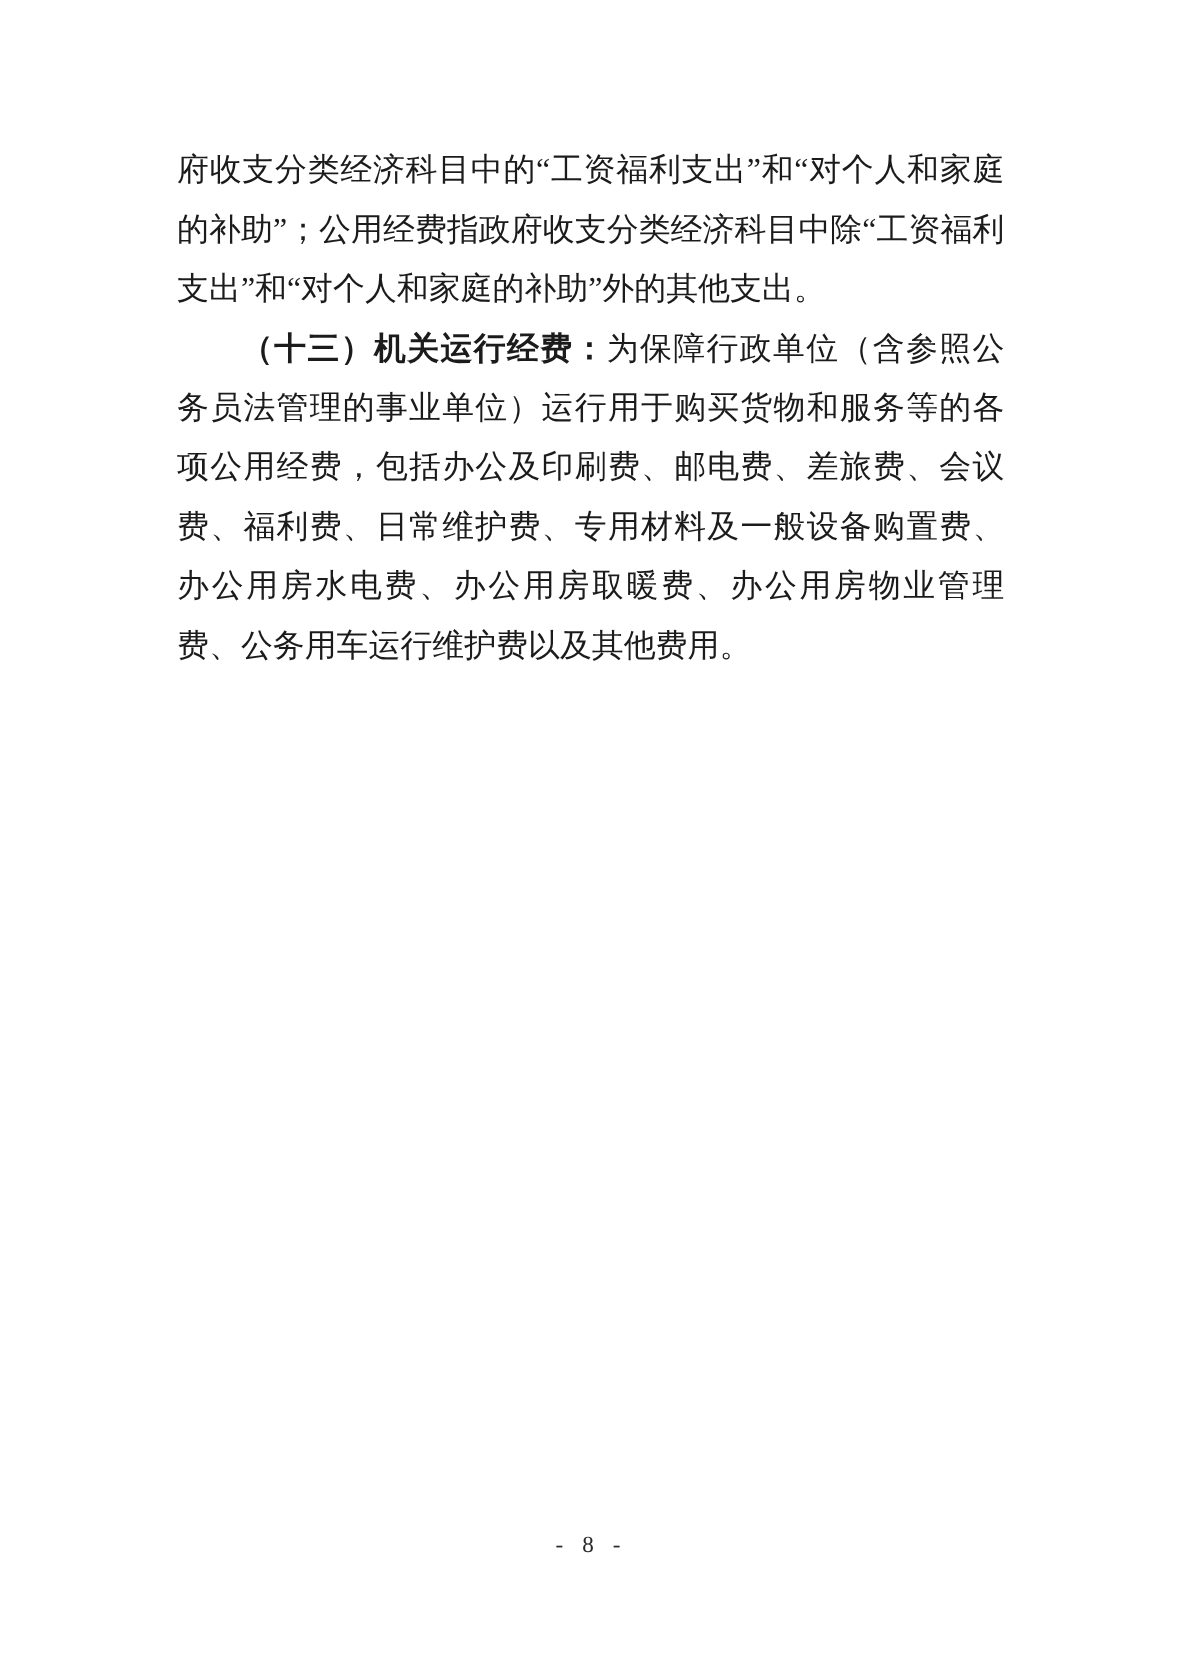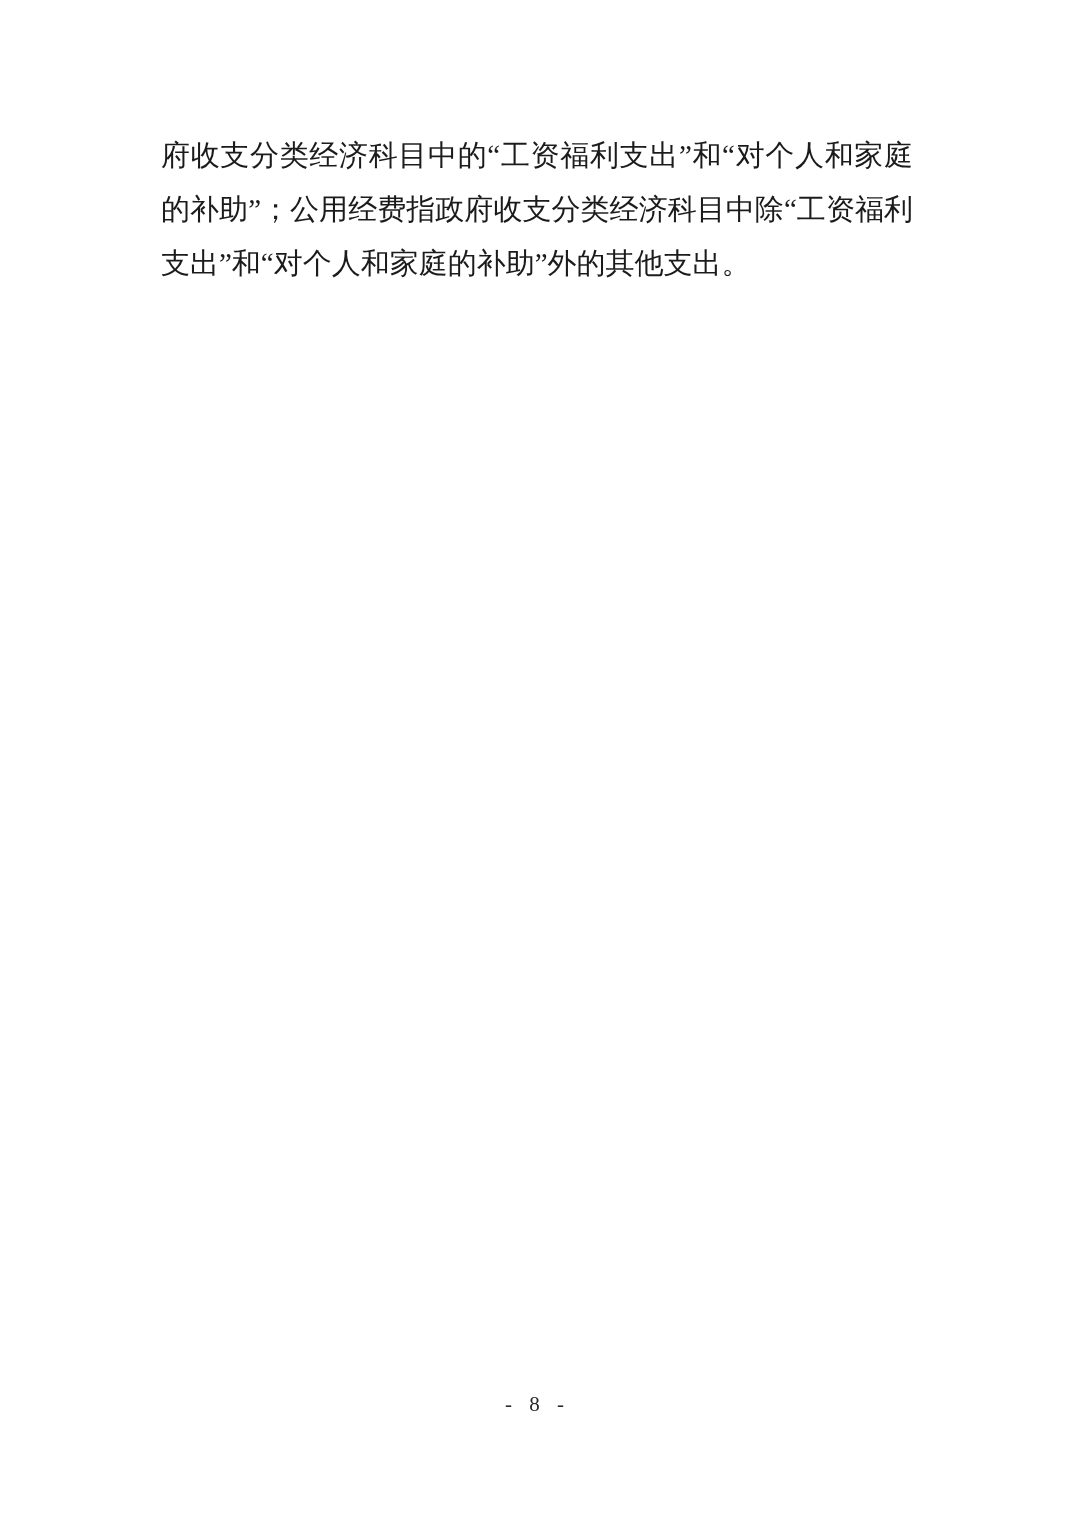--- a/index.html
+++ b/index.html
@@ -49,15 +49,16 @@
     letter-spacing: 6px;
     color: #2a2a2a;
   }
 </style>
 </head>
 <body>
 
 <div class="page">
   <div class="content" id="content">
       <p><span>府收支分类经济科目中的“工资福利支出”和“对个人和家庭的补助”；公用经费指政府收支分类经济科目中除“工资福利支出”和“对个人和家庭的补助”外的其他支出。</span></p>
+      <p class="indent"><b class="lead">（十三）机关运行经费：</b><span>为保障行政单位（含参照公务员法管理的事业单位）运行用于购买货物和服务等的各项公用经费，包括办公及印刷费、邮电费、差旅费、会议费、福利费、日常维护费、专用材料及一般设备购置费、办公用房水电费、办公用房取暖费、办公用房物业管理费、公务用车运行维护费以及其他费用。</span></p>
     </div>
   <div class="footer">- 8 -</div>
 </div>
 
 </body></html>

